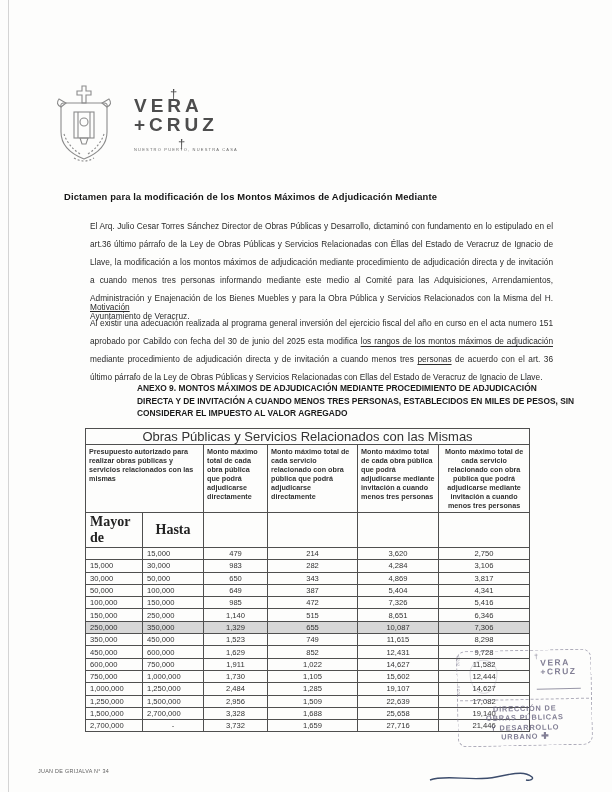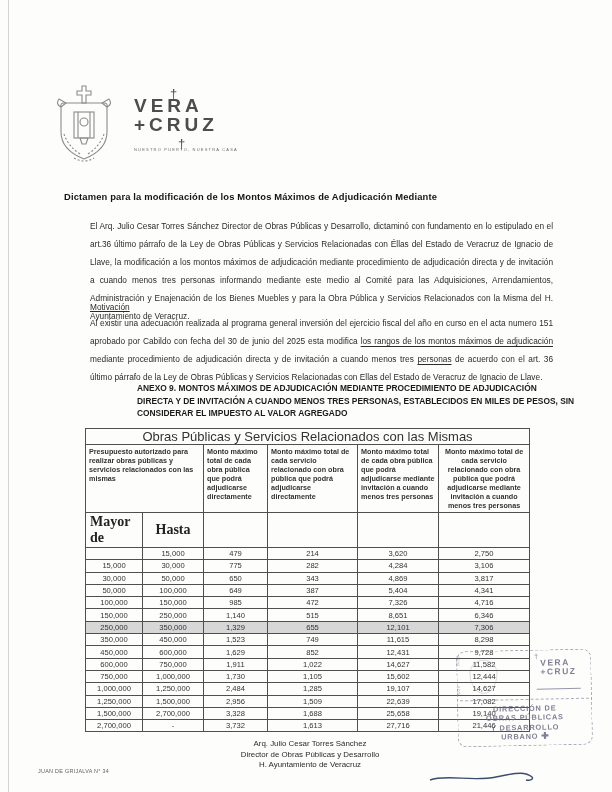--- a/index.html
+++ b/index.html
@@ -34,21 +34,21 @@
   
   .tbl-wrap{position:absolute;left:85px;top:428px;width:444px;}
   table{border-collapse:collapse;width:444px;table-layout:fixed;}
   th,td{border:1px solid #4f4f4f;overflow:hidden;}
   .tbl-title{font-size:13px;font-weight:normal;text-align:center;height:12px;padding:0;color:#333;}
   th.hdr{font-weight:bold;font-size:7.2px;line-height:9px;vertical-align:top;
     text-align:left;padding:2px 3px;color:#333;}
   th.hdr.center{text-align:center;}
   th.sub{font-weight:bold;font-size:14px;text-align:left;padding:1px 4px;height:13px;color:#222;font-family:Liberation Serif, serif;}
   td{font-size:7.6px;height:11.3px;padding:0 4px;text-align:center;color:#333;white-space:nowrap;}
-  td.left{text-align:center;margin-left:16px;}
+  td.left{text-align:left;margin-left:16px;}
   tr.hl td{background:#d7d7d7;}
 
   
   .stamp{position:absolute;left:457px;top:650px;width:133px;height:94px;
     border:1.6px dashed rgba(125,122,145,.65);border-radius:9px;
     transform:rotate(-1.2deg);color:rgba(108,105,130,.85);z-index:5;}
   .stamp .mini-logo{position:absolute;right:14px;top:8px;font-weight:bold;font-size:8.5px;
     letter-spacing:1.5px;line-height:9px;}
   .stamp .mini-cross{position:absolute;right:52px;top:2px;font-size:7px;}
   .stamp .sig-line{position:absolute;right:10px;top:38px;width:44px;border-bottom:1px solid rgba(108,105,130,.7);}
@@ -147,21 +147,21 @@
             <td class="left"></td>
             <td class="left">15,000</td>
             <td>479</td>
             <td>214</td>
             <td>3,620</td>
             <td>2,750</td>
           </tr>
           <tr>
             <td class="left">15,000</td>
             <td class="left">30,000</td>
-            <td>775</td>
+            <td>983</td>
             <td>282</td>
             <td>4,284</td>
             <td>3,106</td>
           </tr>
           <tr>
             <td class="left">30,000</td>
             <td class="left">50,000</td>
             <td>650</td>
             <td>343</td>
             <td>4,869</td>
@@ -174,36 +174,36 @@
             <td>387</td>
             <td>5,404</td>
             <td>4,341</td>
           </tr>
           <tr>
             <td class="left">100,000</td>
             <td class="left">150,000</td>
             <td>985</td>
             <td>472</td>
             <td>7,326</td>
-            <td>4,716</td>
+            <td>5,416</td>
           </tr>
           <tr>
             <td class="left">150,000</td>
             <td class="left">250,000</td>
             <td>1,140</td>
             <td>515</td>
             <td>8,651</td>
             <td>6,346</td>
           </tr>
           <tr class="hl">
             <td class="left">250,000</td>
             <td class="left">350,000</td>
             <td>1,329</td>
             <td>655</td>
-            <td>12,101</td>
+            <td>10,087</td>
             <td>7,306</td>
           </tr>
           <tr>
             <td class="left">350,000</td>
             <td class="left">450,000</td>
             <td>1,523</td>
             <td>749</td>
             <td>11,615</td>
             <td>8,298</td>
           </tr>
@@ -252,21 +252,21 @@
             <td class="left">2,700,000</td>
             <td>3,328</td>
             <td>1,688</td>
             <td>25,658</td>
             <td>19,140</td>
           </tr>
           <tr>
             <td class="left">2,700,000</td>
             <td class="" style="text-align: center;">-</td>
             <td>3,732</td>
-            <td>1,613</td>
+            <td>1,659</td>
             <td>27,716</td>
             <td>21,446</td>
           </tr>
         </tbody>
     </table>
   </div>
 
   <div class="stamp">
     <div class="ghost-crest"></div>
     <span class="mini-cross">†</span>
@@ -280,24 +280,19 @@
     <div class="side-year y2">2025</div>
     <div class="dept">
       <div>DIRECCIÓN DE</div>
       <div>OBRAS PÚBLICAS</div>
       <div>Y DESARROLLO</div>
       <div><span>URBANO</span>
         <span class="plus">✚</span></div>
     </div>
   </div>
 
-  <div class="sign-block">
-    <div>Arq. Julio Cesar Torres Sánchez</div>
-    <div>Director de Obras Públicas y Desarrollo</div>
-    <div>H. Ayuntamiento de Veracruz</div>
-  </div>
 
   <svg class="squiggle" viewBox="0 0 110 20">
     <path d="M2 12 C 18 6, 45 14, 68 9 S 98 4, 104 9 C 106 11, 102 13, 98 12" fill="none" stroke="#27395c" stroke-width="1.4" opacity="0.9"></path>
   </svg>
 
   <div class="footer-addr">JUAN DE GRIJALVA N° 34</div>
 </div>
 
 </body></html>

